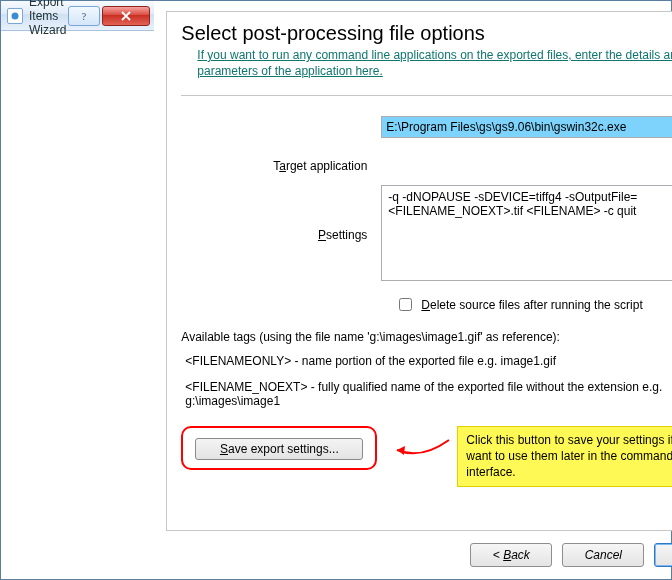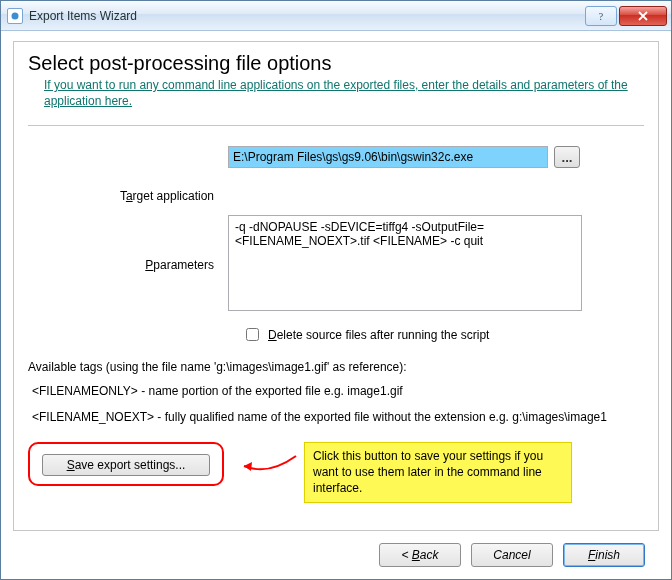--- a/index.html
+++ b/index.html
@@ -5,21 +5,21 @@
   * { box-sizing: border-box; }
   body {
     margin: 0;
     font-family: "Segoe UI", Tahoma, sans-serif;
     font-size: 12px;
     background: #fff;
     width: 672px;
     height: 580px;
     overflow: hidden;
   }
-  .window { width: 672px; height: 580px; border: 1px solid #5a7ea0; background: #fff; display: flex; flex-direction: column; }
+  .window { width: 672px; height: 580px; border: 1px solid #5a7ea0; background: #fff; display: flex; flex-direction: row; }
   .titlebar {
     height: 30px;
     background: linear-gradient(#f7fbff, #dfeaf7 45%, #cfe0f3 46%, #e8f1fb);
     border-bottom: 1px solid #a9c2dd;
     display: flex; align-items: center; padding: 0 4px;
   }
   .titlebar .app-icon {
     width: 16px; height: 16px; margin: 0 6px 0 2px;
     background: #fff; border: 1px solid #7aa6d6; border-radius: 2px;
     display:flex;align-items:center;justify-content:center;
@@ -138,21 +138,21 @@
 
       <div class="form-row">
         <div class="lbl"><span>T</span><span class="u">a</span><span>rget application</span></div>
         <div class="ctrl">
           <input type="text" class="text" value="E:\Program Files\gs\gs9.06\bin\gswin32c.exe" style="">
           <button class="browse">...</button>
         </div>
       </div>
 
       <div class="form-row">
-        <div class="lbl"><span class="u">P</span><span>parameters</span></div>
+        <div class="lbl"><span class="u">P</span><span>settings</span></div>
         <div class="ctrl">
           <textarea class="params" style="">-q -dNOPAUSE -sDEVICE=tiffg4 -sOutputFile=&lt;FILENAME_NOEXT&gt;.tif &lt;FILENAME&gt; -c quit</textarea>
         </div>
       </div>
 
       <div class="chkrow">
         <input type="checkbox" style="">
         <label><span class="u">D</span><span>elete source files after running the script</span></label>
       </div>
 

